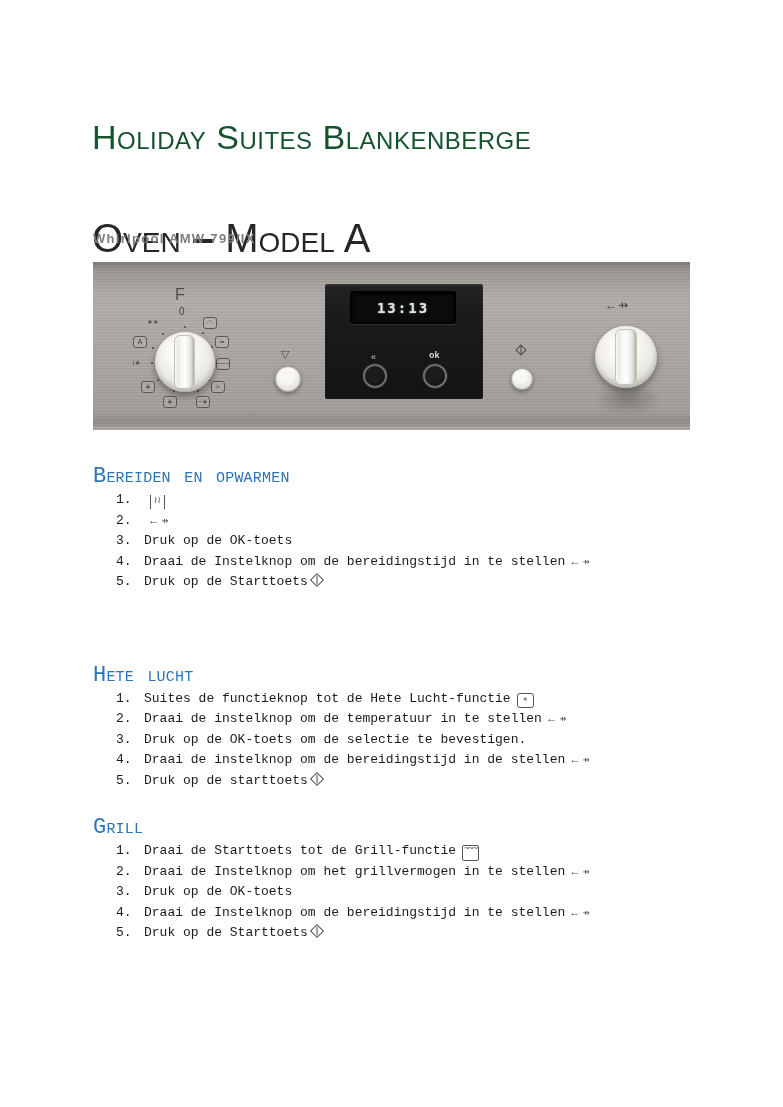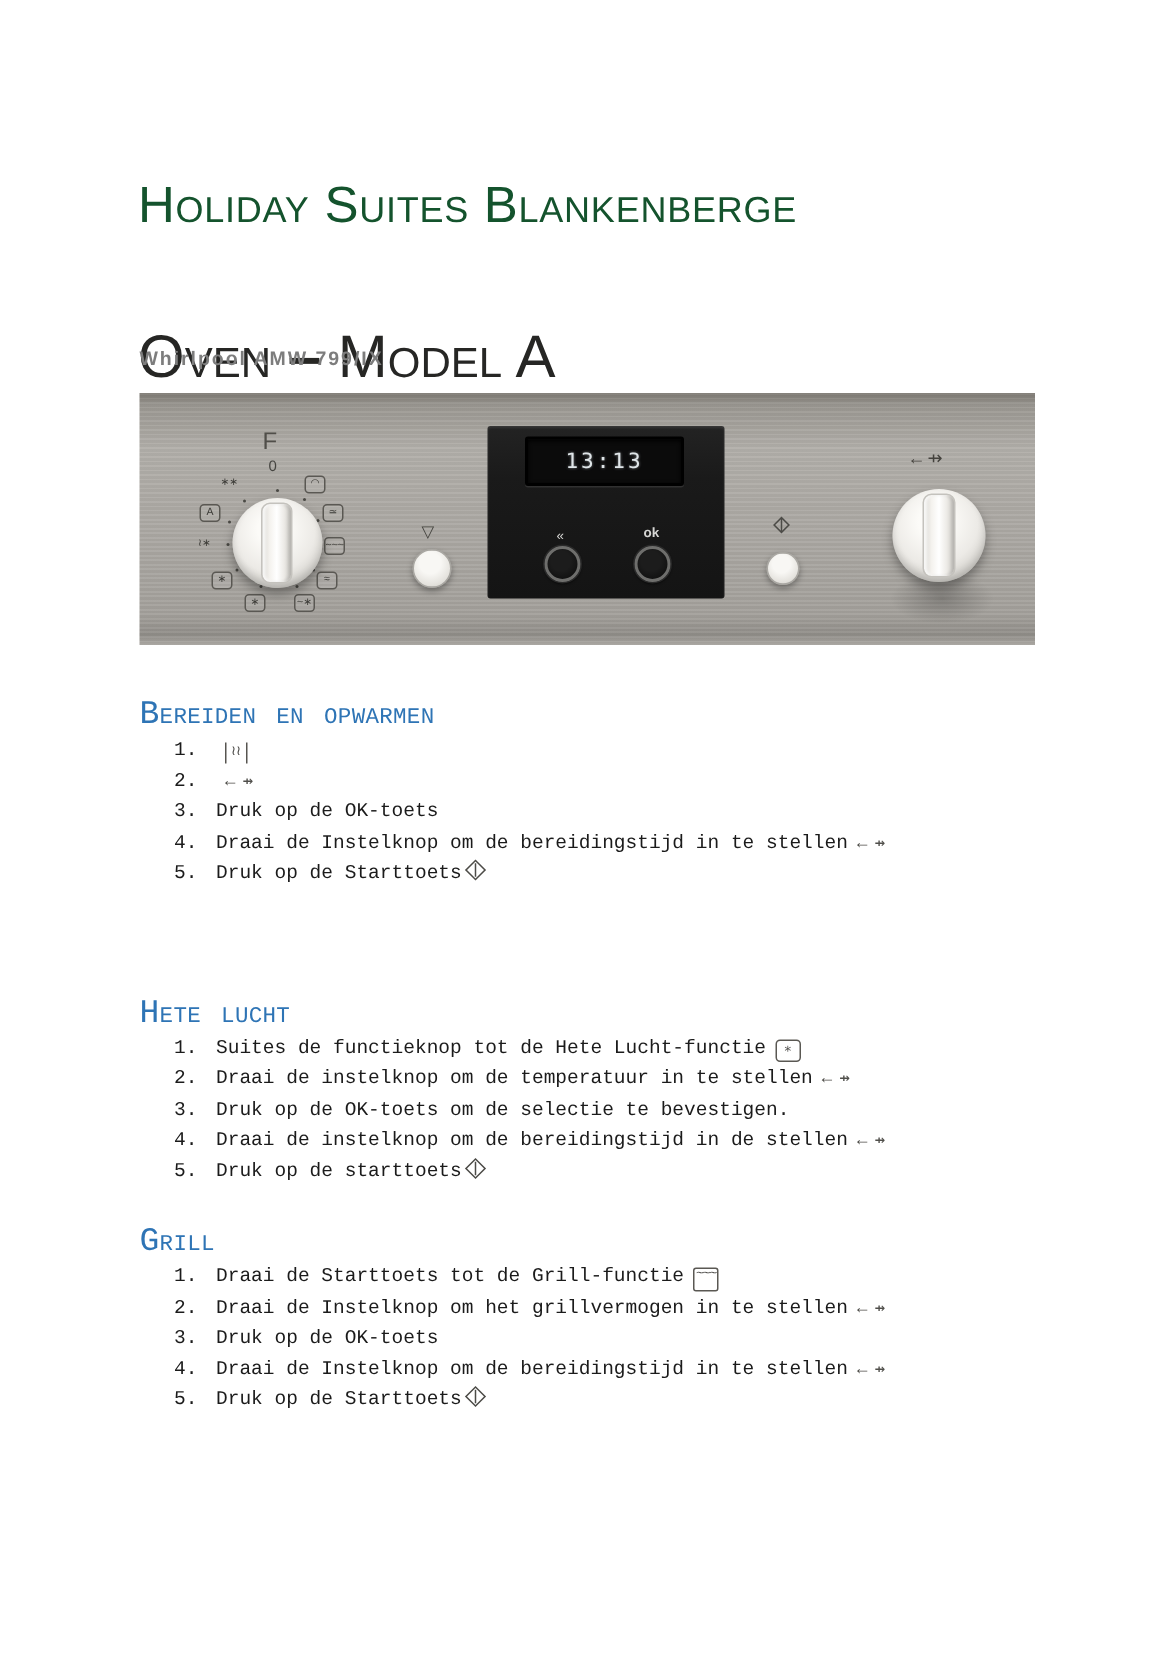--- a/index.html
+++ b/index.html
@@ -48,21 +48,21 @@
         border:1px solid #a9a7a2;box-shadow:0 2px 4px rgba(0,0,0,.35);}
   .stop-btn{left:182px;top:104px;width:26px;height:26px;}
   .stop-glyph{position:absolute;left:188px;top:86px;font-size:11px;color:#45443f;}
   .start-btn{left:418px;top:106px;width:22px;height:22px;}
 
   .blackpanel{position:absolute;left:232px;top:22px;width:158px;height:115px;
         background:linear-gradient(180deg,#232323 0%,#1a1a1a 30%,#141414 100%);
         border-radius:2px;box-shadow:inset 0 1px 2px rgba(255,255,255,.12);}
   .lcd{position:absolute;left:25px;top:7px;width:106px;height:33px;background:#0b0b0b;
         border:2px solid #000;border-radius:2px;box-shadow:inset 0 1px 3px #000, 0 1px 0 rgba(255,255,255,.1);
-        display:flex;align-items:center;justify-content:center;}
+        display:flex;align-items:center;justify-content:center;font-weight:bold;}
   .lcd .time{font-family:"DejaVu Sans Mono",monospace;font-size:14px;letter-spacing:2px;
         color:#dfe5e8;text-shadow:0 0 2px rgba(220,230,235,.55);}
   .pbl{position:absolute;font-size:9px;color:#d6d6d4;}
   .pbl-back{left:46px;top:68px;}
   .pbl-ok{left:104px;top:66px;font-weight:700;}
   .pbtn{position:absolute;width:24px;height:24px;border-radius:50%;
         background:radial-gradient(circle at 45% 40%,#1c1c1c 40%,#0a0a0a 100%);
         border:2px solid #6e6e6c;box-shadow:0 0 0 1px #2a2a2a, 0 1px 2px #000;}
   .pbtn-back{left:38px;top:80px;}
   .pbtn-ok{left:98px;top:80px;}

